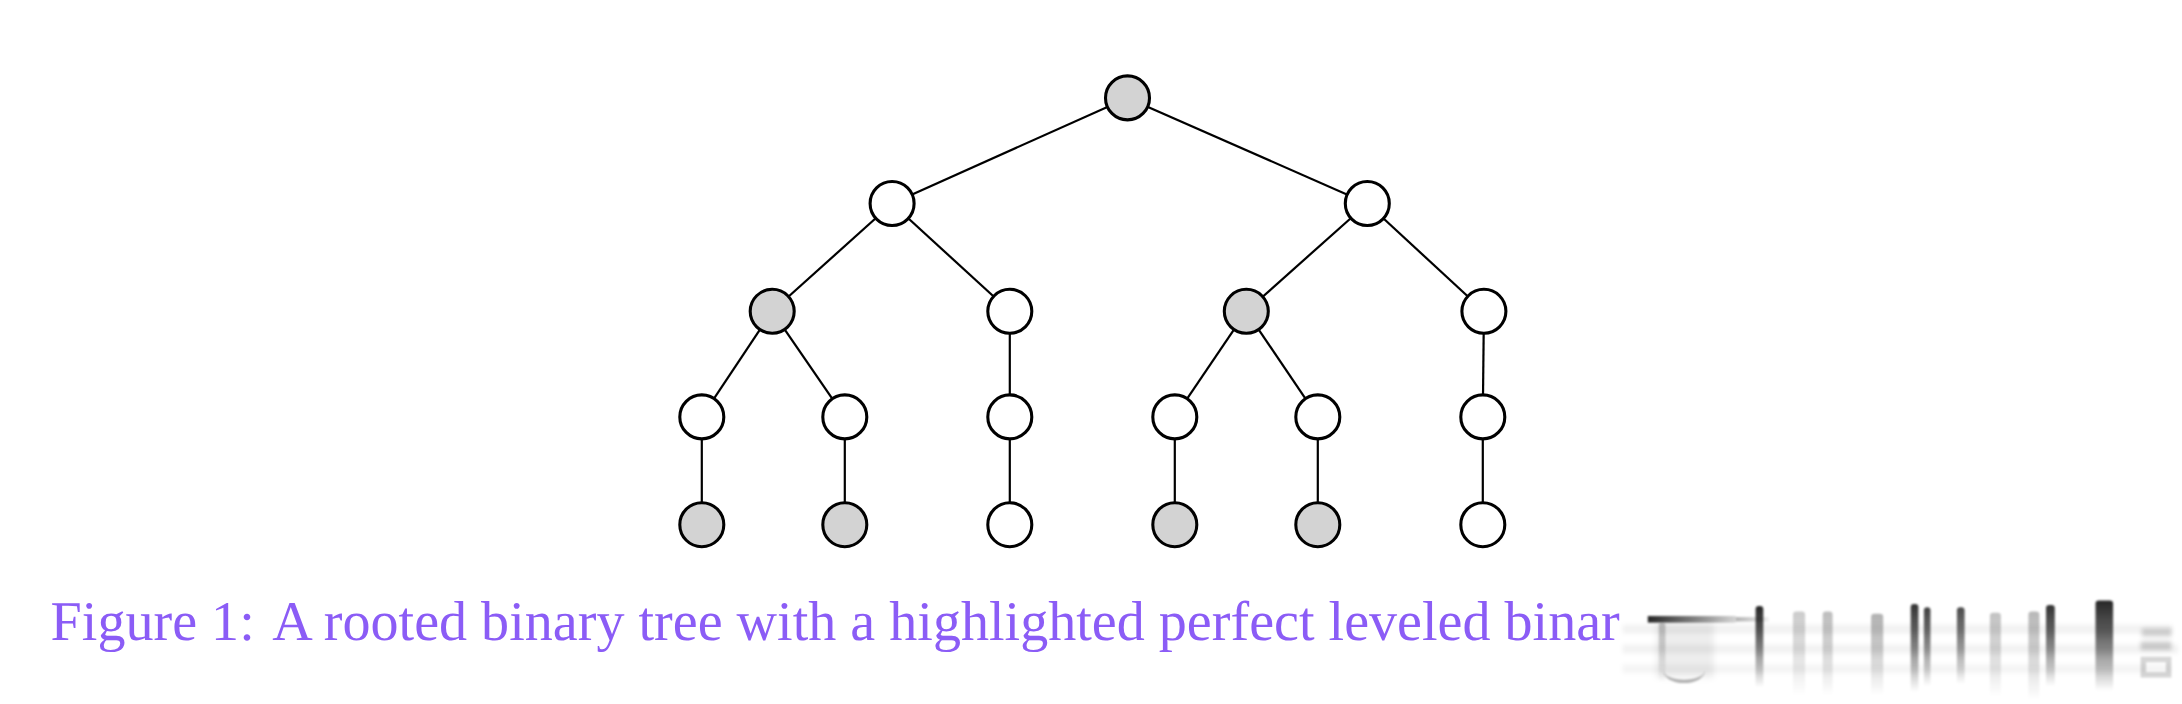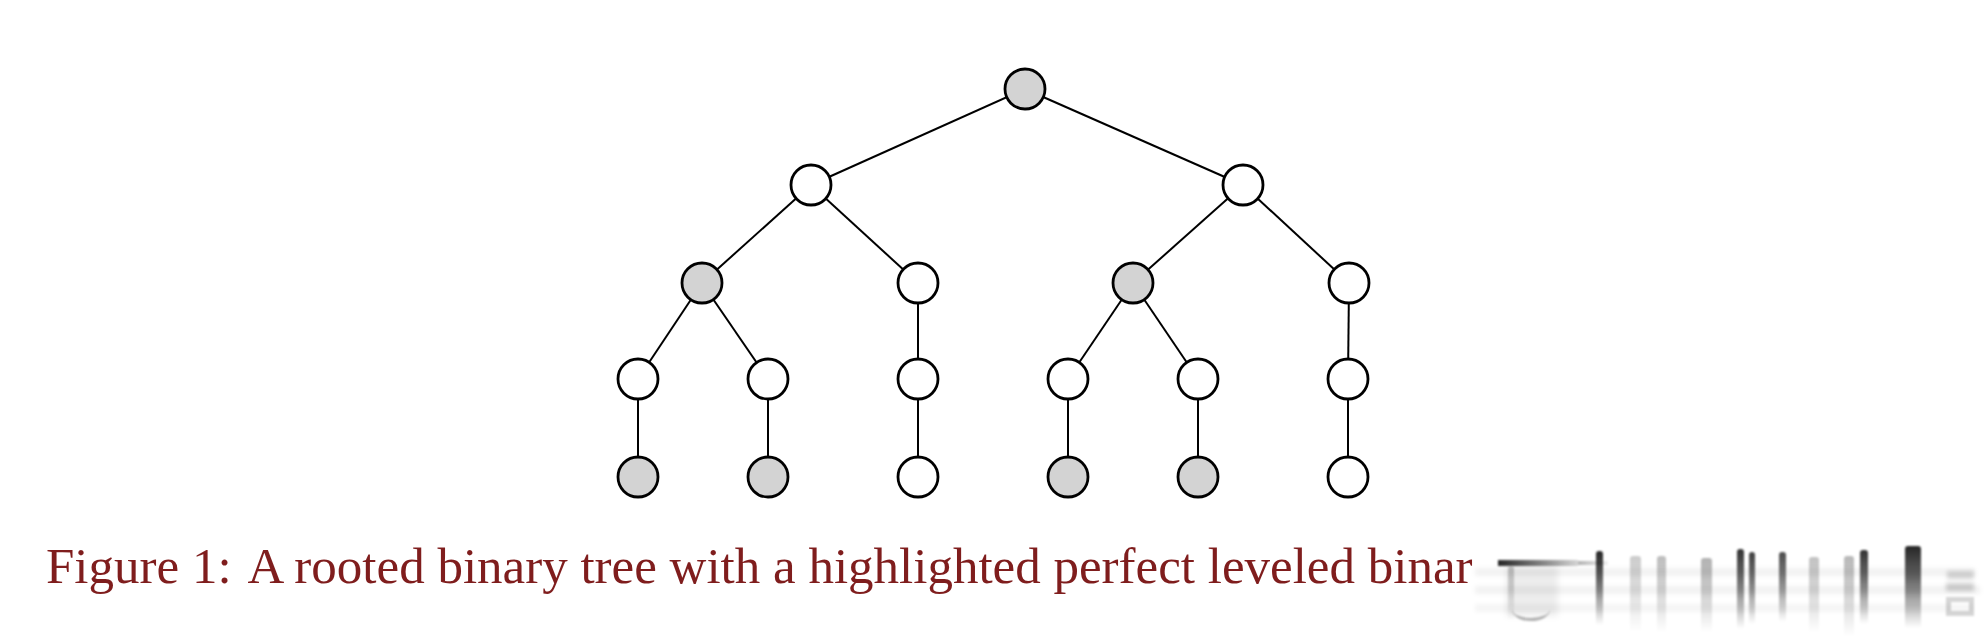--- a/index.html
+++ b/index.html
@@ -12,21 +12,21 @@
     font-family: "Liberation Serif", serif;
   }
   .page { position: absolute; inset: 0; }
   #tree-svg { position: absolute; left: 0; top: 0; }
   .caption {
     position: absolute;
     left: 46px;
     top: 541px;
     font-size: 51px;
     line-height: 1;
-    color: #7f1d1d;
+    color: #8b5cf6;
     white-space: nowrap;
   }
   .caption .cap-label { margin-right: 16px; }
   
   #artifact { position: absolute; inset: 0; pointer-events: none; }
   .smear { position: absolute; filter: blur(1.2px); }
   .smear-haze { filter: blur(3px); }
   .smear-hbar { filter: blur(2px); }
   .smear-vbar { border-radius: 3px 3px 0 0; }
   .smear-arc { background: transparent !important; }

